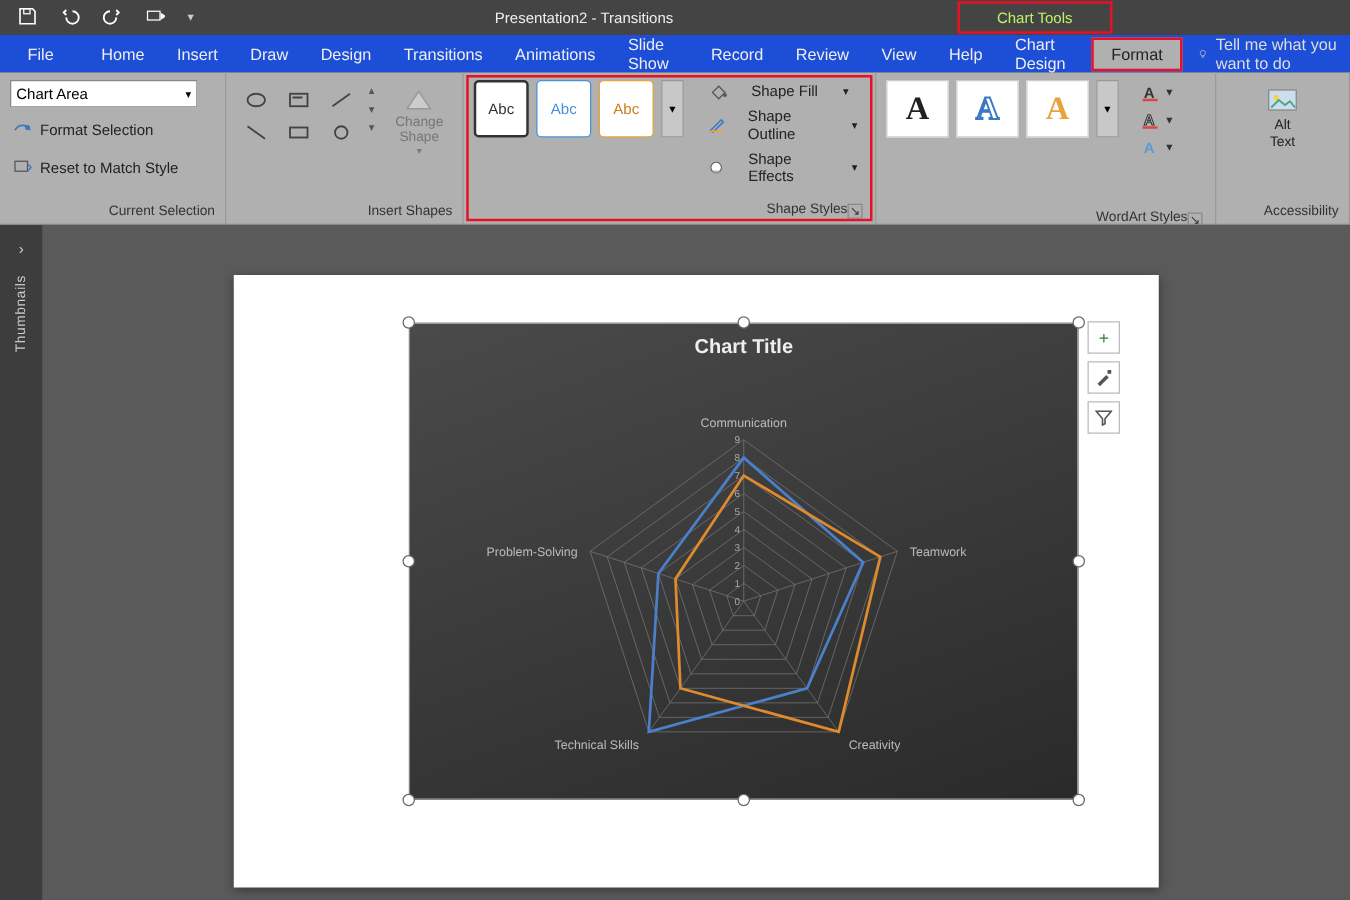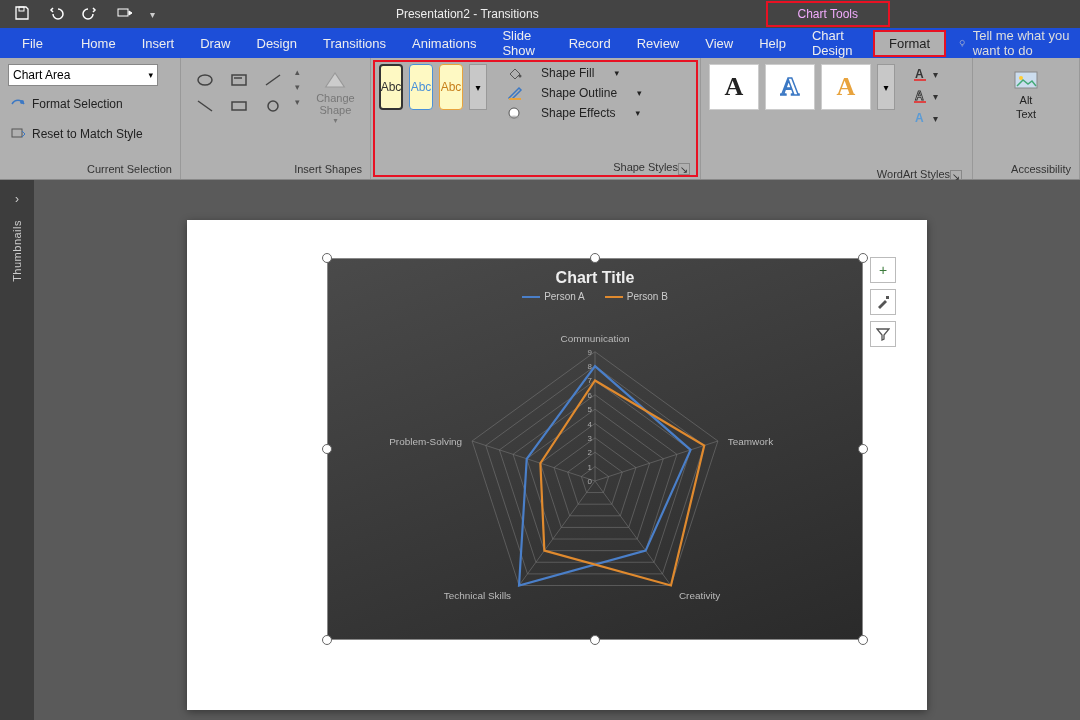--- a/index.html
+++ b/index.html
@@ -3,21 +3,21 @@
 <meta charset="utf-8">
 <style>
   * { box-sizing: border-box; margin: 0; padding: 0; font-family: "Segoe UI", Arial, sans-serif; }
   body { width: 1080px; height: 720px; background: #5a5a5a; overflow: hidden; position: relative; }
 
   
   .titlebar { height: 28px; background: #444; color: #fff; display: flex; align-items: center; font-size: 12px; }
   .qat { display: flex; gap: 18px; padding: 0 14px; align-items: center; }
   .qat svg { width: 16px; height: 16px; fill: #fff; stroke:#fff; }
   .title-center { flex: 1; text-align: center; color: #eee; font-size: 12px; }
-  .chart-tools-tab { padding: 4px 30px; font-size: 12px; color: #f0abfc; border: 2px solid #e81123; margin-right: 190px;}
+  .chart-tools-tab { padding: 4px 30px; font-size: 12px; color: #bef264; border: 2px solid #e81123; margin-right: 190px;}
 
   
   .menubar { height: 30px; background: #1d4ed8; display: flex; align-items: center; padding: 0 10px; gap: 2px; }
   .menubar .tab { color: #eee; font-size: 13px; padding: 6px 12px; cursor: pointer; }
   .menubar .tab.active { background: #b0b0b0; color: #222; border:2px solid #e81123; padding:4px 14px;}
   .menubar .tellme { margin-left: 10px; display:flex; align-items:center; gap:6px; color:#ddd; font-size:13px;}
   .bulb { width:14px;height:14px; }
 
   
   .ribbon { height: 122px; background: #b0b0b0; display: flex; border-bottom:1px solid #888;}
@@ -33,21 +33,21 @@
   
   .shape-grid { display:grid; grid-template-columns:repeat(3,24px); grid-template-rows:repeat(2,20px); gap:6px 10px; padding:6px 4px;}
   .shape-grid span{display:flex;align-items:center;justify-content:center;}
   .shape-grid svg{width:18px;height:14px;stroke:#444;fill:none;stroke-width:1.5;}
   .change-shape{display:flex;flex-direction:column;align-items:center;font-size:11px;color:#777;padding:4px 6px;}
   .change-shape svg{width:28px;height:24px;fill:#ccc;stroke:#999;}
 
   
   .shape-styles-wrap{border:2px solid #e81123; padding:2px 4px 0 4px; display:flex; flex-direction:column; justify-content:space-between; height:100%;}
   .style-gallery{display:flex;align-items:center;gap:6px;}
-  .abc-box{width:24px;height:46px;background:#fef9c3;border:1px solid #aaa;border-radius:4px;display:flex;align-items:center;justify-content:center;font-size:12px;color:#333;}
+  .abc-box{width:44px;height:46px;background:#ffffff;border:1px solid #aaa;border-radius:4px;display:flex;align-items:center;justify-content:center;font-size:12px;color:#333;}
   .abc-box.dark{border:2px solid #333;}
   .abc-box.blue{border:1px solid #4a90d9;color:#4a90d9;}
   .abc-box.orange{border:1px solid #e8a33d;color:#c77f1a;}
   .gallery-more{width:18px;height:46px;border:1px solid #999;background:#c8c8c8;display:flex;align-items:center;justify-content:center;font-size:10px;}
   .shape-cmds{display:flex;flex-direction:column;gap:6px;padding:2px 6px;}
   .shape-cmd{display:flex;align-items:center;gap:18px;font-size:12px;color:#222;cursor:pointer;}
   .shape-cmd svg{width:16px;height:14px;}
   .dlg-launcher{font-size:10px;color:#333;align-self:flex-end;margin-right:2px;border:1px solid #888;width:12px;height:12px;display:flex;align-items:center;justify-content:center;}
 
   
@@ -330,30 +330,20 @@
       <div class="sel-handle h-tl"></div>
       <div class="sel-handle h-tr"></div>
       <div class="sel-handle h-bl"></div>
       <div class="sel-handle h-br"></div>
       <div class="sel-handle h-t"></div>
       <div class="sel-handle h-b"></div>
       <div class="sel-handle h-l"></div>
       <div class="sel-handle h-r"></div>
 
       <div class="chart-title">Chart Title</div>
-      <div class="legend">
-        <span>
-            <i class="sw blue"></i>
-            <span>Person A</span>
-          </span>
-        <span>
-            <i class="sw orange"></i>
-            <span>Person B</span>
-          </span>
-      </div>
 
       <div class="radar-wrap">
         <svg id="radar-svg" width="100%" height="100%" viewBox="0 0 536 334">
             <polygon points="268,160.55555555555554 281.7374830131522,170.53642119236187 276.4902314220024,186.68580102986036 259.5097685779976,186.68580102986036 254.26251698684777,170.53642119236187 " fill="none" stroke="#777" stroke-width="0.6"></polygon>
             <polygon points="268,146.11111111111111 295.47496602630446,166.07284238472374 284.98046284400476,198.37160205972071 251.01953715599524,198.37160205972071 240.52503397369557,166.07284238472374 " fill="none" stroke="#777" stroke-width="0.6"></polygon>
             <polygon points="268,131.66666666666666 309.21244903945666,161.6092635770856 293.4706942660072,210.05740308958104 242.52930573399283,210.05740308958104 226.78755096054334,161.6092635770856 " fill="none" stroke="#777" stroke-width="0.6"></polygon>
             <polygon points="268,117.22222222222223 322.94993205260886,157.14568476944748 301.9609256880096,221.7432041194414 234.03907431199045,221.7432041194414 213.0500679473911,157.14568476944748 " fill="none" stroke="#777" stroke-width="0.6"></polygon>
             <polygon points="268,102.77777777777777 336.6874150657611,152.68210596180936 310.45115711001193,233.42900514930176 225.54884288998807,233.42900514930176 199.31258493423888,152.68210596180936 " fill="none" stroke="#777" stroke-width="0.6"></polygon>
             <polygon points="268,88.33333333333333 350.4248980789133,148.21852715417123 318.94138853201434,245.11480617916212 217.05861146798566,245.11480617916212 185.57510192108668,148.21852715417123 " fill="none" stroke="#777" stroke-width="0.6"></polygon>
             <polygon points="268,73.88888888888889 364.1623810920655,143.7549483465331 327.43161995401675,256.8006072090225 208.56838004598328,256.8006072090225 171.83761890793446,143.7549483465331 " fill="none" stroke="#777" stroke-width="0.6"></polygon>

